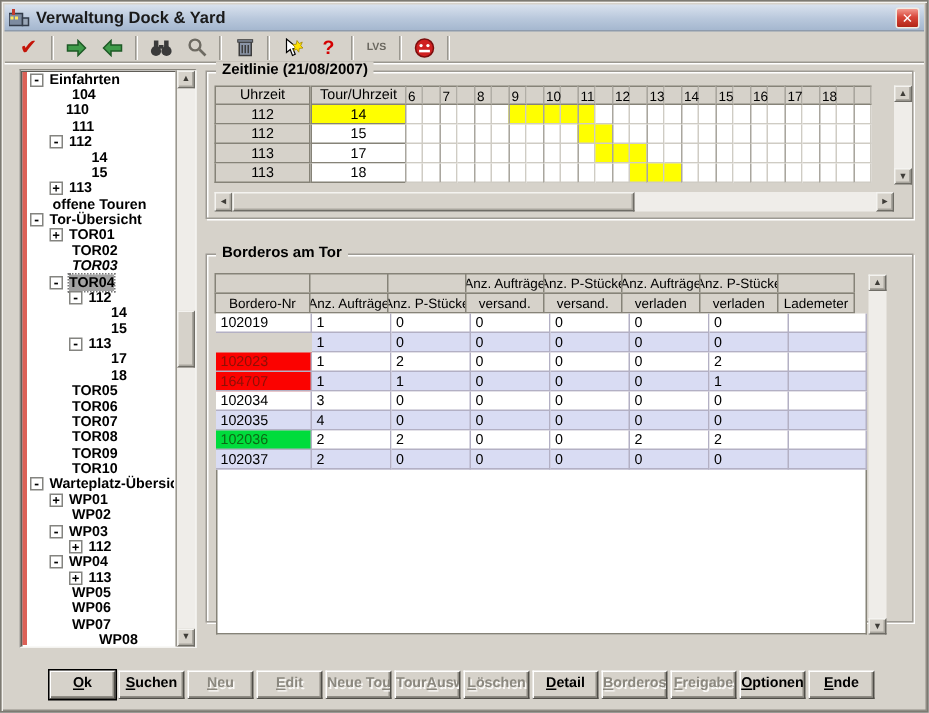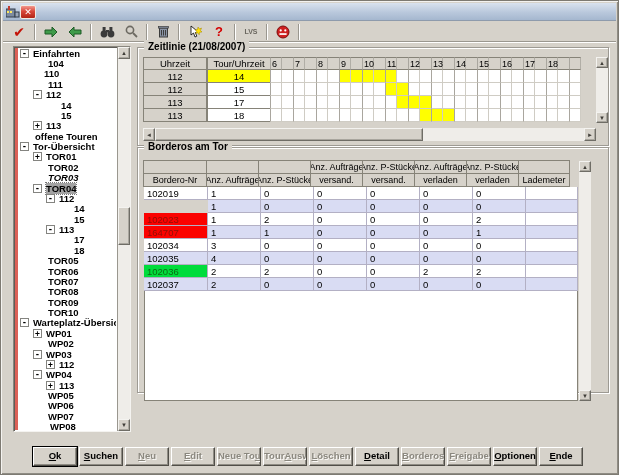--- a/index.html
+++ b/index.html
@@ -133,20 +133,21 @@
   <div class="titlebar">
     <span class="app-icon">
       <svg width="14" height="13" viewBox="0 0 14 13">
         <rect x="0" y="4" width="9" height="8" fill="#7d8ba0" stroke="#333c4a"></rect>
         <rect x="9" y="7" width="4" height="5" fill="#9aa7b8" stroke="#333c4a"></rect>
         <rect x="2" y="1" width="2" height="4" fill="#c23b2e"></rect>
         <rect x="1" y="6" width="2" height="2" fill="#ffe95e"></rect>
         <rect x="4" y="6" width="2" height="2" fill="#ffe95e"></rect>
       </svg>
     </span>
+    <span class="title">Verwaltung Dock &amp; Yard</span>
     <span class="close-btn">✕</span>
   </div>
 
   <div class="toolbar">
     <span class="tbtn">
         <span class="glyph-check">✔</span>
       </span>
     <span class="tsep"></span>
     <span class="tbtn">
       <svg width="14" height="12" viewBox="0 0 14 12">
@@ -328,21 +329,21 @@
         </div>
         <div class="trow" style="padding-left: 30px;">
           <span class="lab">WP05</span>
         </div>
         <div class="trow" style="padding-left: 30px;">
           <span class="lab">WP06</span>
         </div>
         <div class="trow" style="padding-left: 30px;">
           <span class="lab">WP07</span>
         </div>
-        <div class="trow" style="padding-left: 32px;">
+        <div class="trow" style="padding-left: 48px;">
           <span class="lab">WP08</span>
         </div>
       </div>
     <div class="tree-scroll">
       <div class="sb-btn" style="position:absolute;top:0;left:0;width:12px;height:12px;">▲</div>
       <div class="sb-track" style="position:absolute;top:12px;bottom:12px;left:0;width:12px;"></div>
       <div class="sb-thumb" style="position:absolute;top:160px;left:0;width:12px;height:38px;"></div>
       <div class="sb-btn" style="position:absolute;bottom:0;left:0;width:12px;height:12px;">▼</div>
     </div>
   </div>
@@ -539,21 +540,21 @@
     </div>
     <div class="tl-hscroll" style="left:5px;bottom:4px;width:453px;">
       <div class="sb-btn" style="width:12px;height:13px;">◄</div>
       <div class="sb-track" style="flex:1;height:13px;position:relative;">
         <div class="sb-thumb" style="position:absolute;left:0;top:0;height:13px;width:268px;"></div>
       </div>
       <div class="sb-btn" style="width:12px;height:13px;">►</div>
     </div>
   </div>
 
-  <div class="groupbox" style="left:136px;top:146px;width:472px;height:246px;">
+  <div class="groupbox" style="left:136px;top:168px;width:472px;height:246px;">
     <span class="gb-label">Borderos am Tor</span>
     <div class="bd-table" id="bd-table">
         <div class="bd-row bd-head">
           <div class="bd-cell" style="width: 64px; font-size: 9px;"></div>
           <div class="bd-cell" style="width: 53px; font-size: 9px;"></div>
           <div class="bd-cell" style="width: 53px; font-size: 9px;"></div>
           <div class="bd-cell" style="width: 53px; font-size: 9px;">Anz. Aufträge</div>
           <div class="bd-cell" style="width: 53px; font-size: 9px;">Anz. P-Stücke</div>
           <div class="bd-cell" style="width: 53px; font-size: 9px;">Anz. Aufträge</div>
           <div class="bd-cell" style="width: 53px; font-size: 9px;">Anz. P-Stücke</div>

